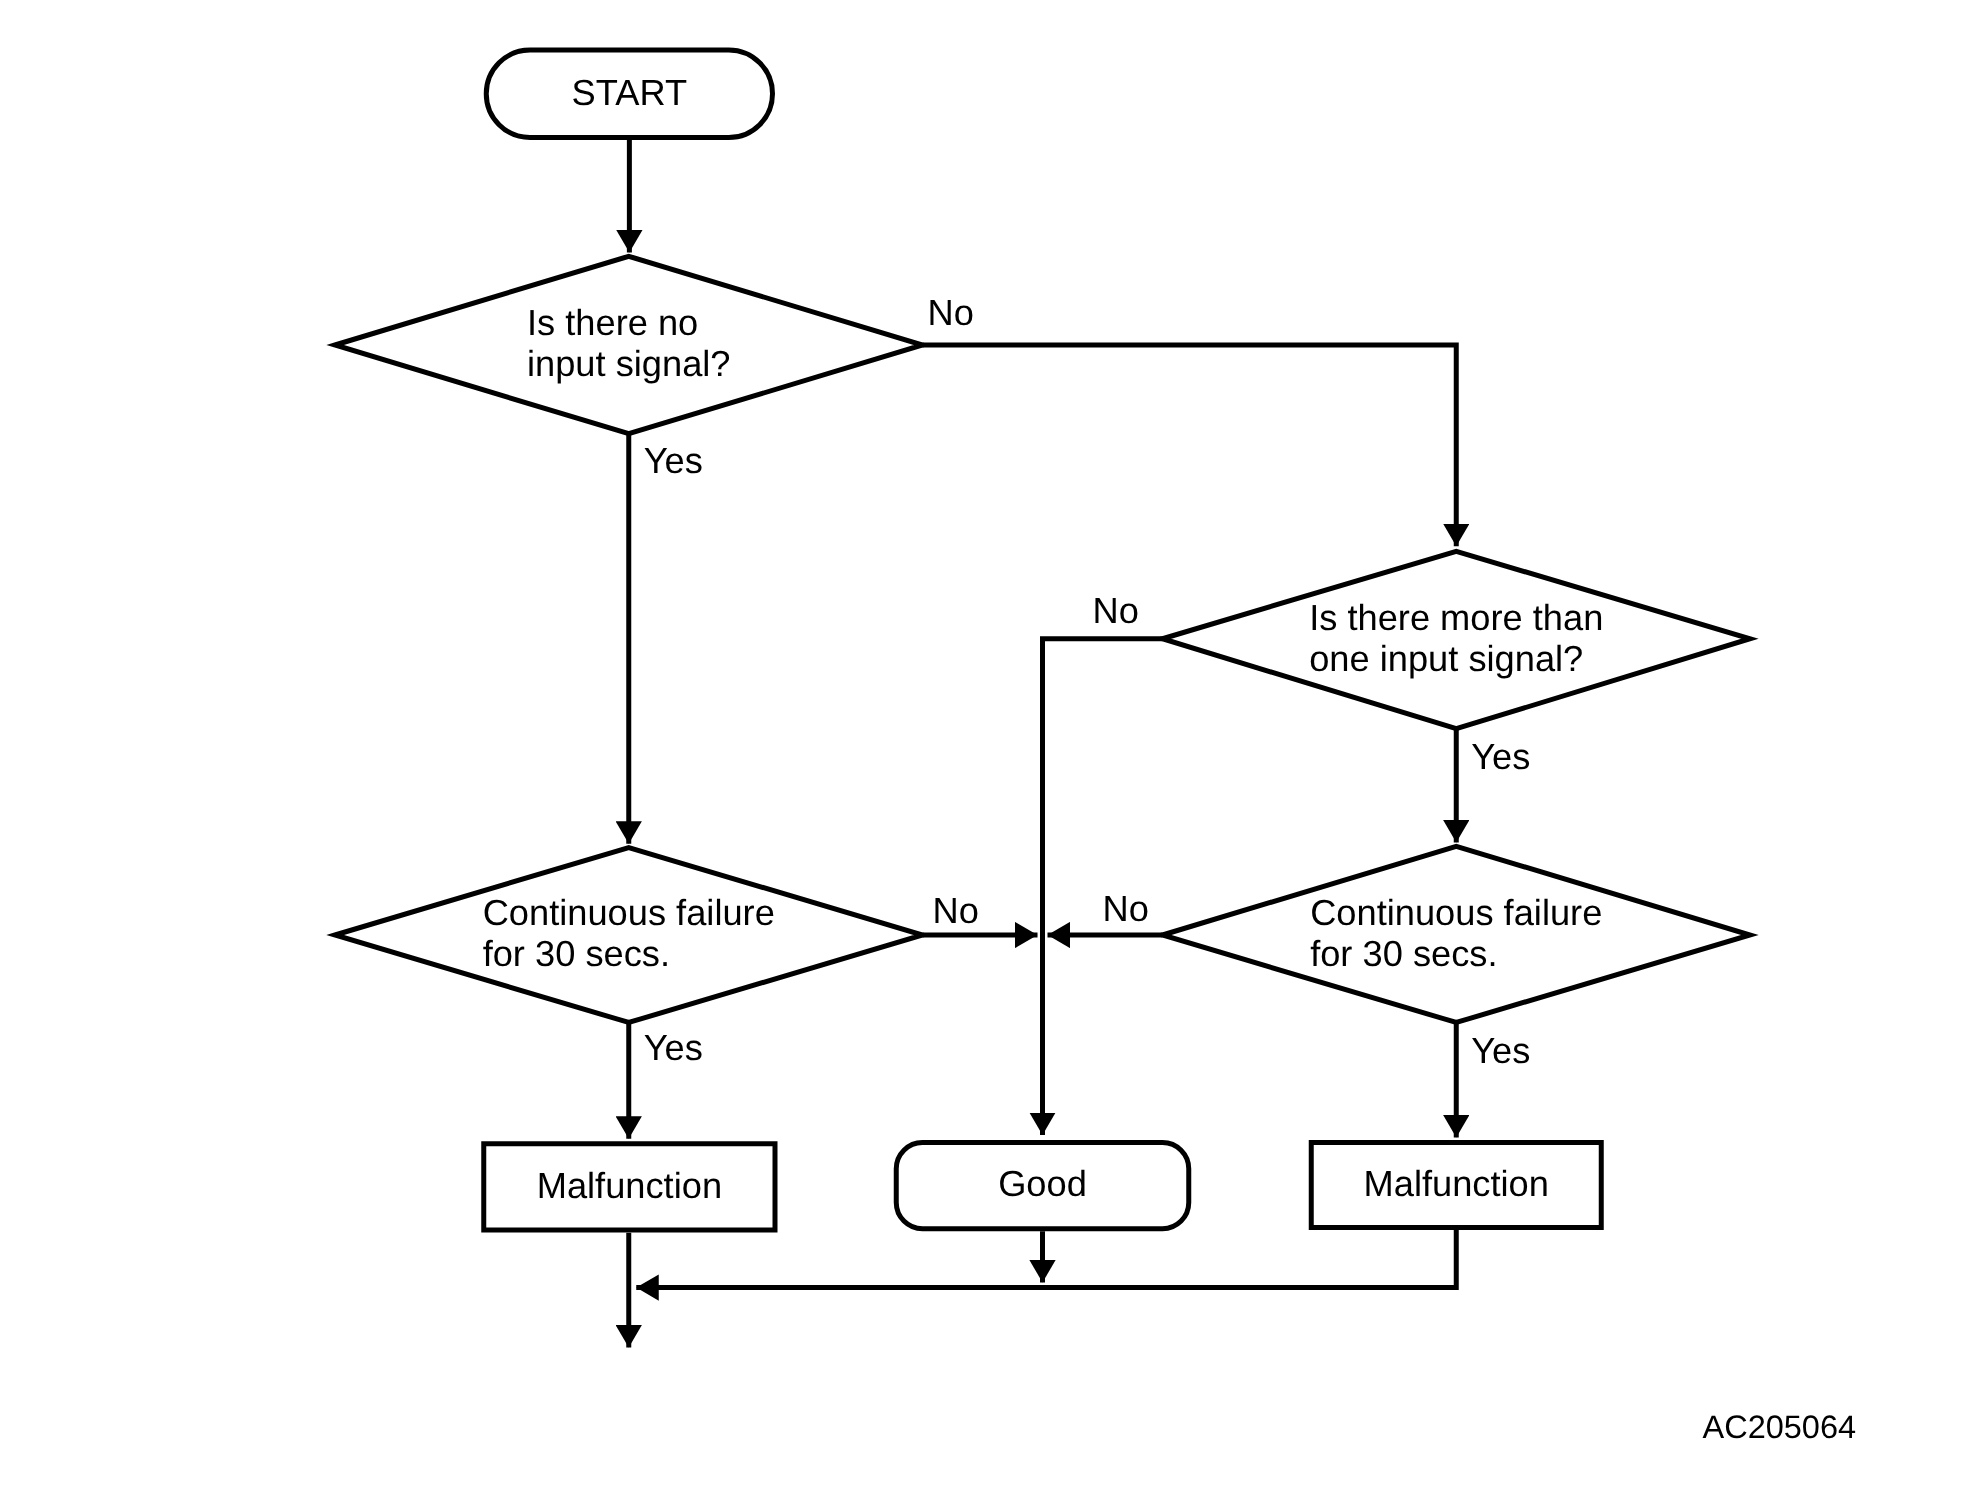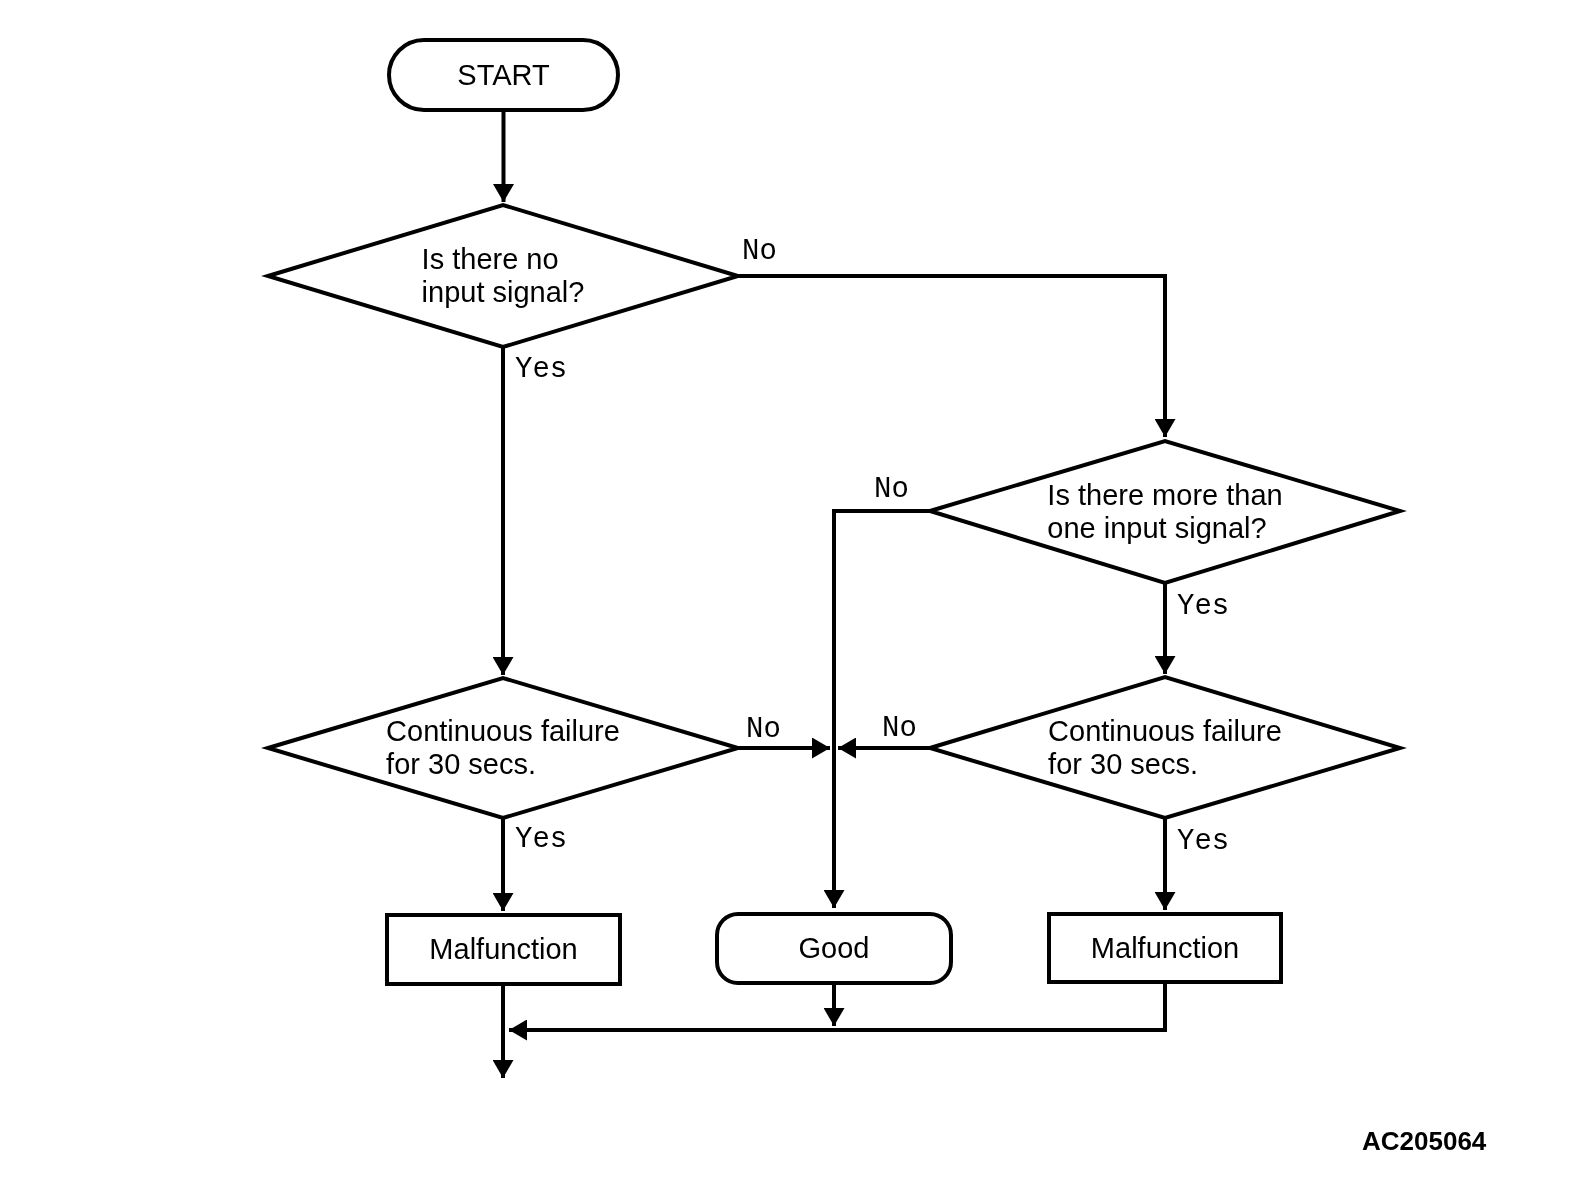--- a/index.html
+++ b/index.html
@@ -12,22 +12,22 @@
     position:absolute;box-sizing:border-box;border:4px solid #000000;background:#ffffff;
     display:flex;align-items:center;justify-content:center;
     font-size:29px;line-height:33px;white-space:nowrap;
   }
   .pill{border-radius:40px;text-align:right;}
   .dlabel{
     position:absolute;display:flex;align-items:center;justify-content:center;
     font-size:29px;line-height:33px;
   }
   .dlabel span{white-space:pre-line;text-align:left;}
-  .elabel{position:absolute;font-size:29px;line-height:33px;white-space:nowrap;font-family:Liberation Mono, monospace;}
-  .figcode{position:absolute;left:1362px;top:1128px;font-size:26px;line-height:26px;font-weight:bold;white-space:nowrap;}
+  .elabel{position:absolute;font-size:29px;line-height:33px;white-space:nowrap;}
+  .figcode{position:absolute;left:1362px;top:1128px;font-size:26px;line-height:26px;font-weight:normal;white-space:nowrap;}
 </style>
 </head>
 <body>
 
 <div class="canvas">
 
   <svg class="wires" width="1584" height="1198" viewBox="0 0 1584 1198">
     <defs>
       <marker id="arrowhead" viewBox="0 0 18 21" refX="18" refY="10.5" markerWidth="18" markerHeight="21" orient="auto" markerUnits="userSpaceOnUse">
         <path d="M0,0 L18,10.5 L0,21 Z" fill="#000000"></path>

